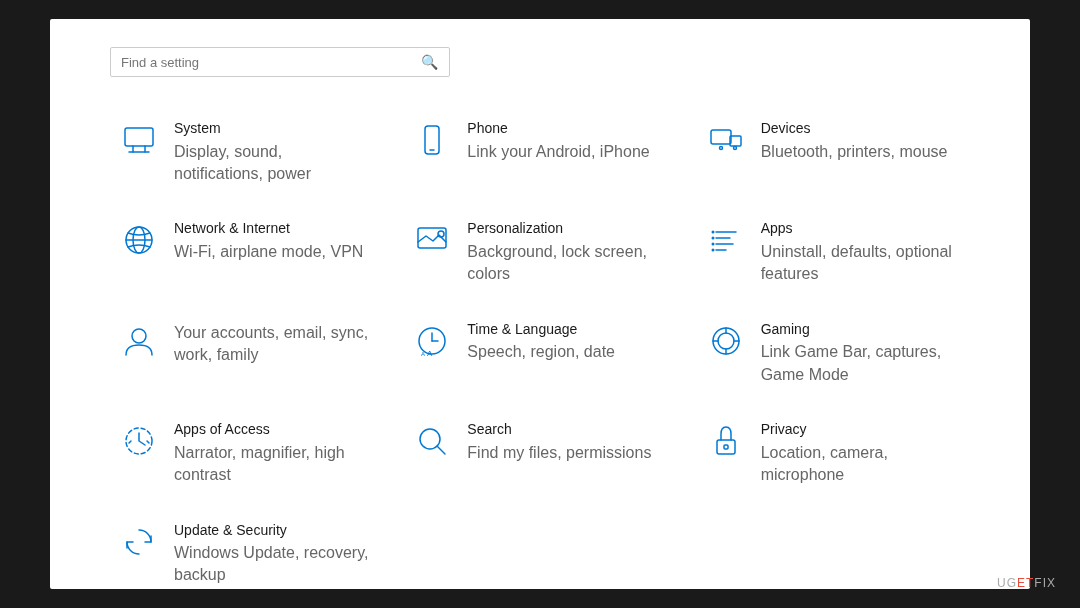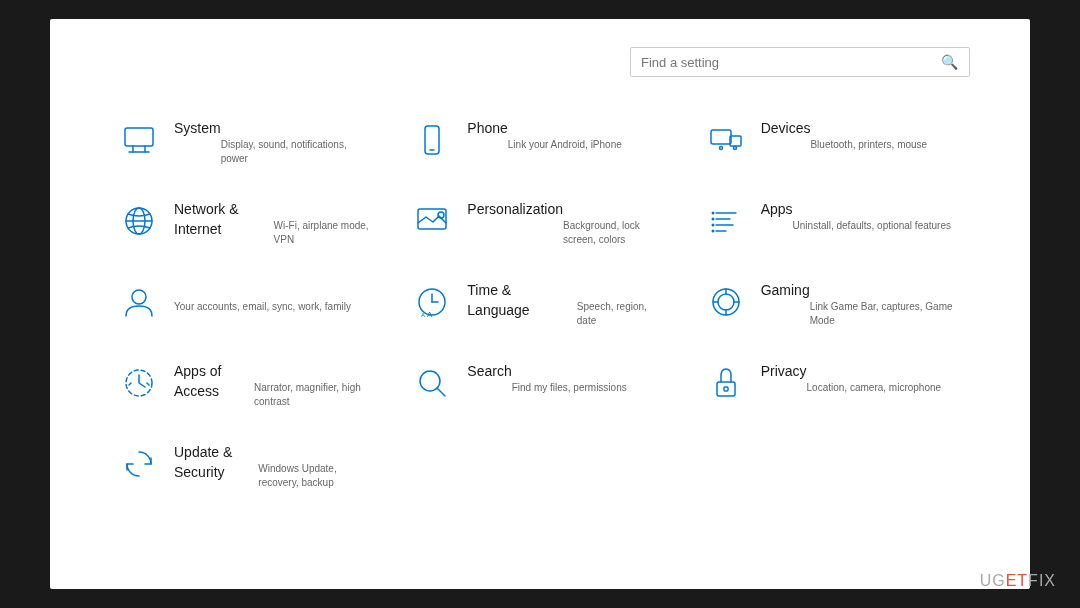--- a/index.html
+++ b/index.html
@@ -12,21 +12,21 @@
       justify-content: center;
       font-family: 'Segoe UI', Arial, sans-serif;
     }
     .window {
       width: 980px;
       height: 570px;
       background: #fff;
       border-radius: 2px;
       display: flex;
       flex-direction: column;
-      align-items: flex-end;
+      align-items: flex-start;
       padding: 28px 60px 20px;
       overflow: hidden;
     }
     .search-bar {
       display: flex;
       align-items: center;
       border: 1px solid #ccc;
       border-radius: 2px;
       width: 340px;
       padding: 6px 10px;
@@ -70,40 +70,40 @@
       width: 36px;
       height: 36px;
       fill: none;
       stroke: #0078d4;
       stroke-width: 1.5;
       stroke-linecap: round;
       stroke-linejoin: round;
     }
     .text-wrap {
       display: flex;
-      flex-direction: row;
+      flex-direction: column;
     }
     .setting-title {
       font-size: 14px;
       font-weight: 400;
       color: #1a1a1a;
       line-height: 1.4;
     }
     .setting-desc {
-      font-size: 10px;
+      font-size: 16px;
       color: #666;
       line-height: 1.4;
-      margin-top: 19px;
+      margin-top: 2px;
       max-width: 200px;
     }
     .branding {
       position: absolute;
       bottom: 18px;
       right: 24px;
-      font-size: 16px;
+      font-size: 12px;
       color: #aaa;
       letter-spacing: 1px;
     }
     .branding span { color: #e74c3c; }
   </style>
 </head>
 <body>
 
 <div class="window">
   <div class="search-bar">

